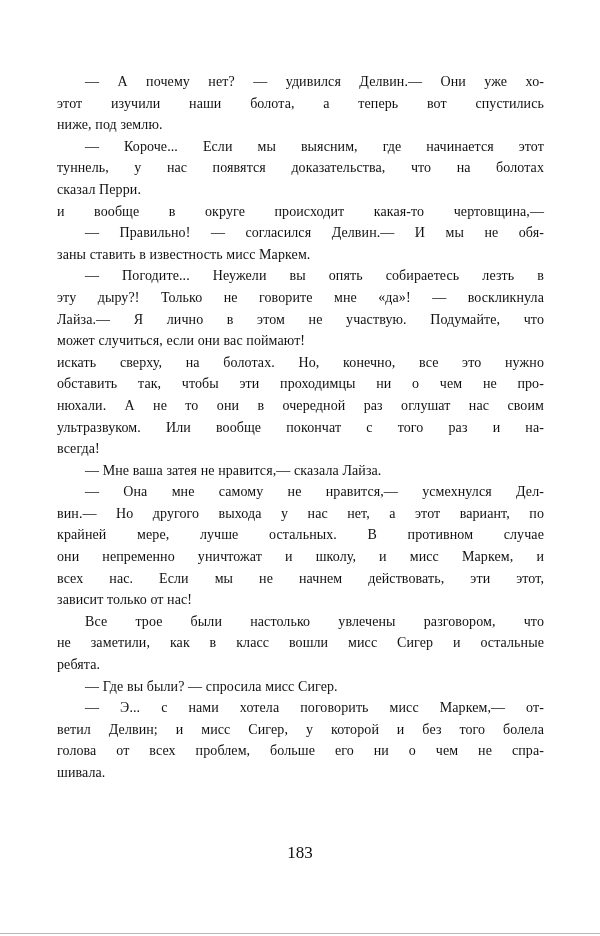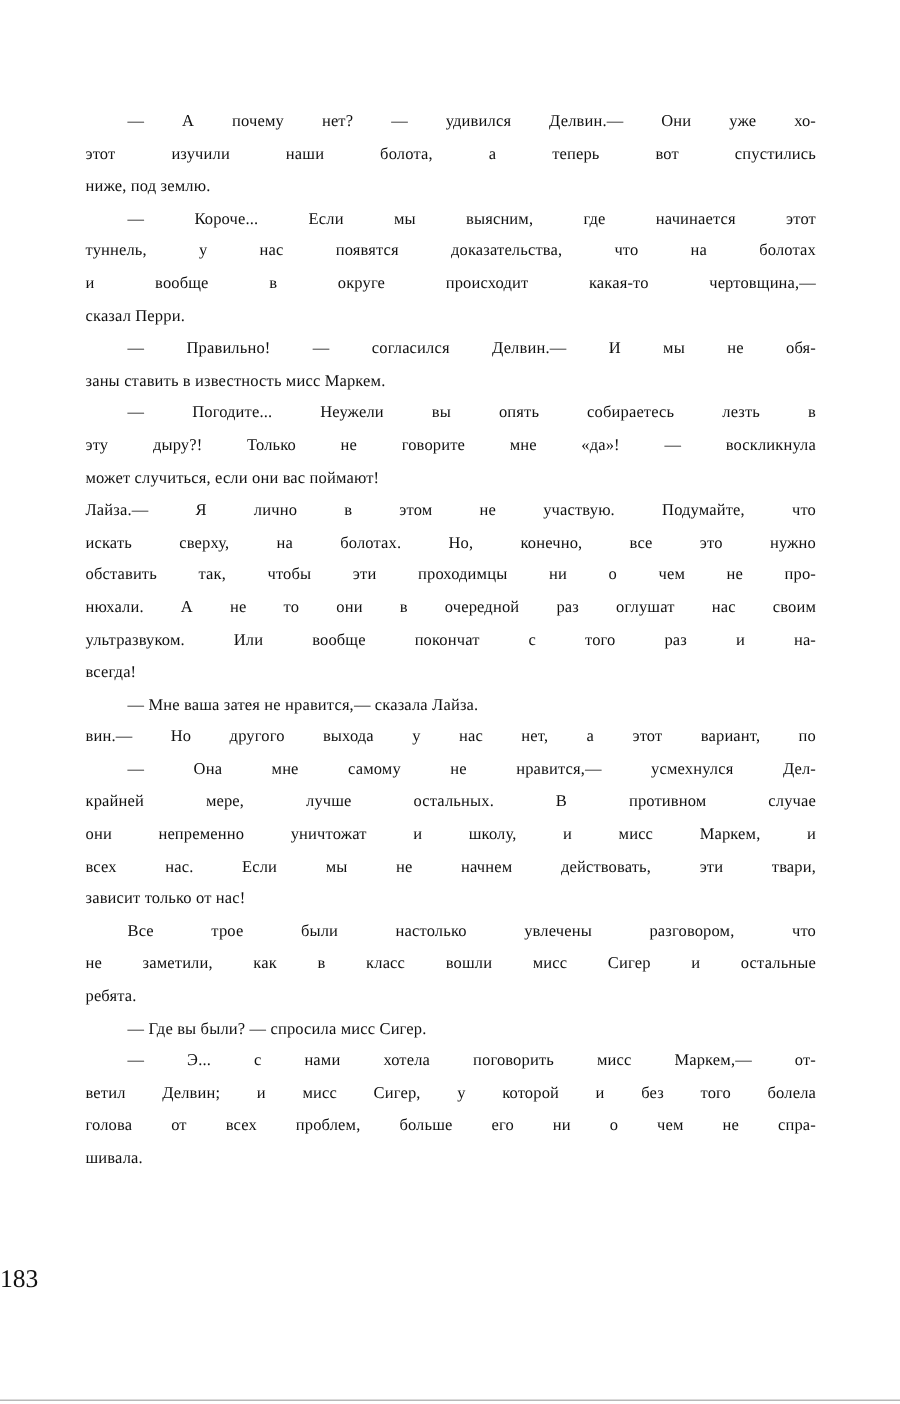--- a/index.html
+++ b/index.html
@@ -26,38 +26,38 @@
   .text-block {
     position: absolute;
     left: 57px;
     top: 71px;
     width: 487px;
   }
   .line {
     display: block;
     height: 21.6px;
     line-height: 21.6px;
-    font-size: 11px;
+    font-size: 14px;
     white-space: nowrap;
     text-align: justify;
     text-align-last: justify;
     letter-spacing: 0.1px;
   }
   .line.indent {
     padding-left: 28px;
   }
   .line.last {
     text-align-last: left;
   }
   .page-number {
     position: absolute;
     left: 0;
     width: 600px;
     top: 843px;
-    text-align: left;
+    text-align: center;
     font-size: 17px;
     line-height: 20px;
     color: #111111;
   }
   .bottom-rule {
     position: absolute;
     left: 0;
     top: 933px;
     width: 600px;
     height: 1px;
@@ -67,39 +67,39 @@
 </head>
 <body>
 
 <div class="page">
   <div class="text-block" id="text-block">
       <span class="line indent">— А почему нет? — удивился Делвин.— Они уже хо-</span>
       <span class="line">этот изучили наши болота, а теперь вот спустились</span>
       <span class="line last">ниже, под землю.</span>
       <span class="line indent">— Короче... Если мы выясним, где начинается этот</span>
       <span class="line">туннель, у нас появятся доказательства, что на болотах</span>
+      <span class="line last">сказал Перри.</span>
       <span class="line">и вообще в округе происходит какая-то чертовщина,—</span>
-      <span class="line last">сказал Перри.</span>
       <span class="line indent">— Правильно! — согласился Делвин.— И мы не обя-</span>
       <span class="line last">заны ставить в известность мисс Маркем.</span>
       <span class="line indent">— Погодите... Неужели вы опять собираетесь лезть в</span>
       <span class="line">эту дыру?! Только не говорите мне «да»! — воскликнула</span>
+      <span class="line">Лайза.— Я лично в этом не участвую. Подумайте, что</span>
       <span class="line last">может случиться, если они вас поймают!</span>
-      <span class="line">Лайза.— Я лично в этом не участвую. Подумайте, что</span>
       <span class="line">искать сверху, на болотах. Но, конечно, все это нужно</span>
       <span class="line">обставить так, чтобы эти проходимцы ни о чем не про-</span>
       <span class="line">нюхали. А не то они в очередной раз оглушат нас своим</span>
       <span class="line">ультразвуком. Или вообще покончат с того раз и на-</span>
       <span class="line last">всегда!</span>
       <span class="line indent last">— Мне ваша затея не нравится,— сказала Лайза.</span>
+      <span class="line indent">— Она мне самому не нравится,— усмехнулся Дел-</span>
       <span class="line">вин.— Но другого выхода у нас нет, а этот вариант, по</span>
-      <span class="line indent">— Она мне самому не нравится,— усмехнулся Дел-</span>
       <span class="line">крайней мере, лучше остальных. В противном случае</span>
       <span class="line">они непременно уничтожат и школу, и мисс Маркем, и</span>
-      <span class="line">всех нас. Если мы не начнем действовать, эти твари,</span>
+      <span class="line">всех нас. Если мы не начнем действовать, эти этот,</span>
       <span class="line last">зависит только от нас!</span>
       <span class="line indent">Все трое были настолько увлечены разговором, что</span>
       <span class="line">не заметили, как в класс вошли мисс Сигер и остальные</span>
       <span class="line last">ребята.</span>
       <span class="line indent last">— Где вы были? — спросила мисс Сигер.</span>
       <span class="line indent">— Э... с нами хотела поговорить мисс Маркем,— от-</span>
       <span class="line">ветил Делвин; и мисс Сигер, у которой и без того болела</span>
       <span class="line">голова от всех проблем, больше его ни о чем не спра-</span>
       <span class="line last">шивала.</span>
     </div>

